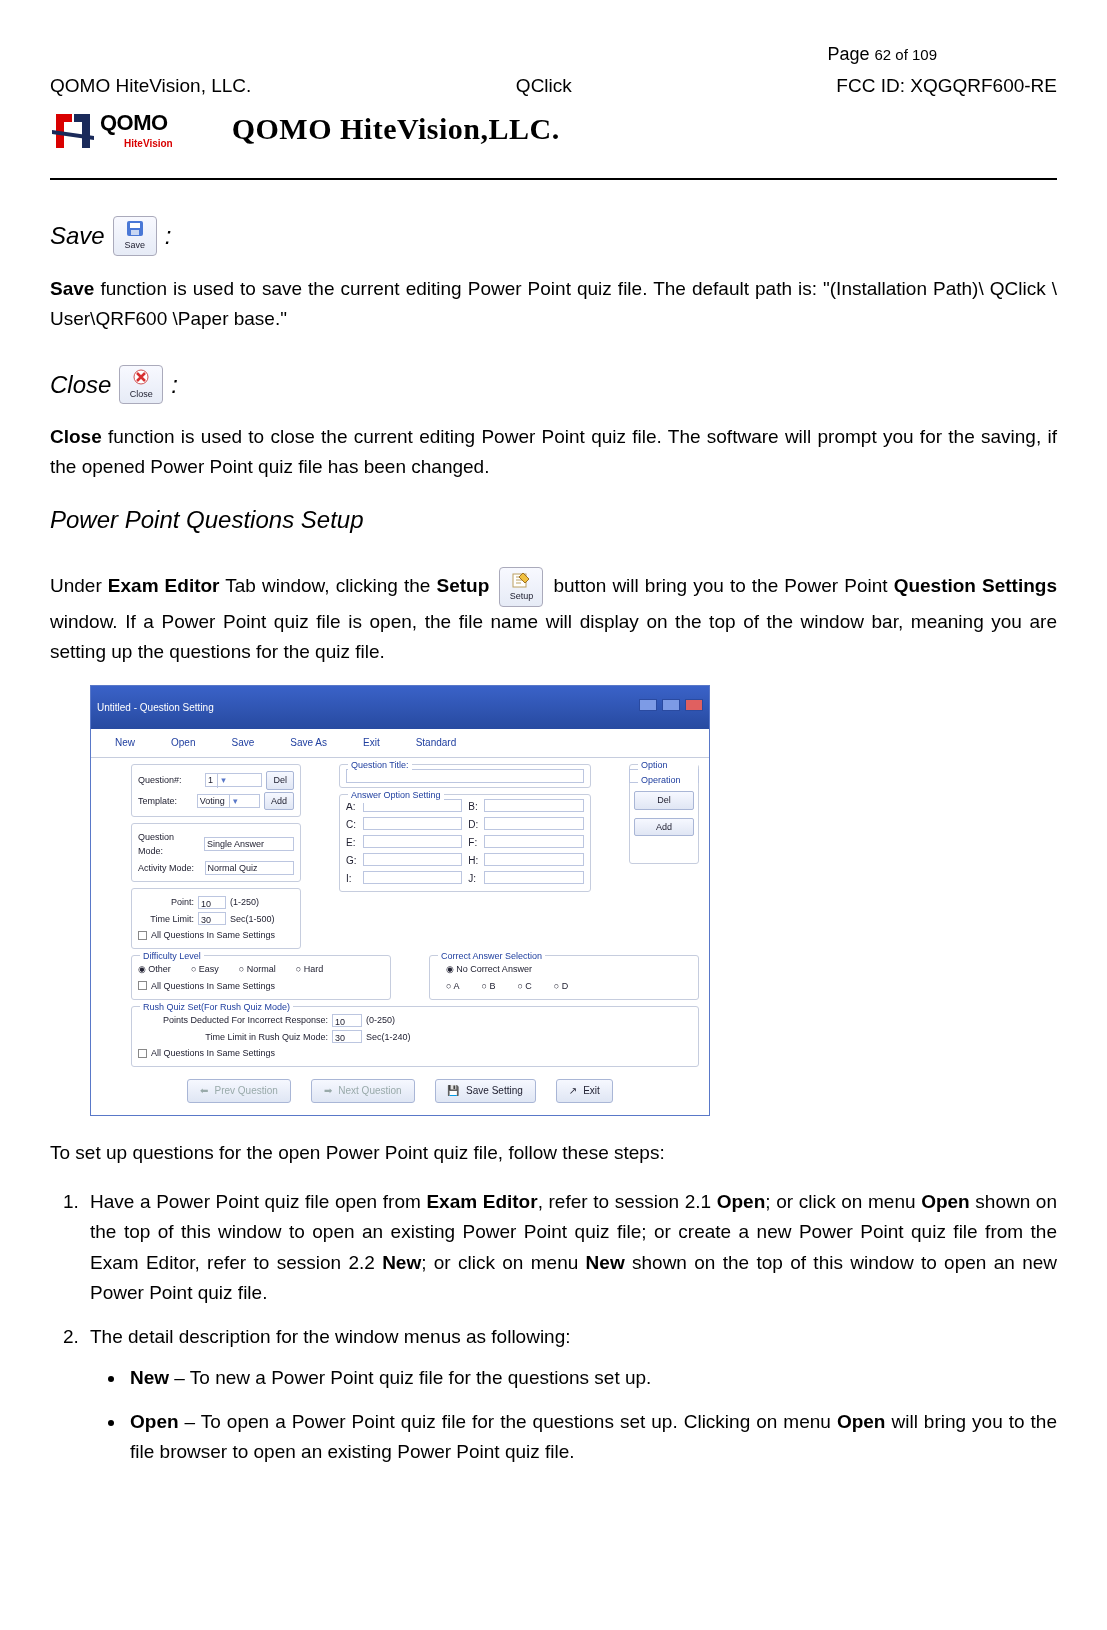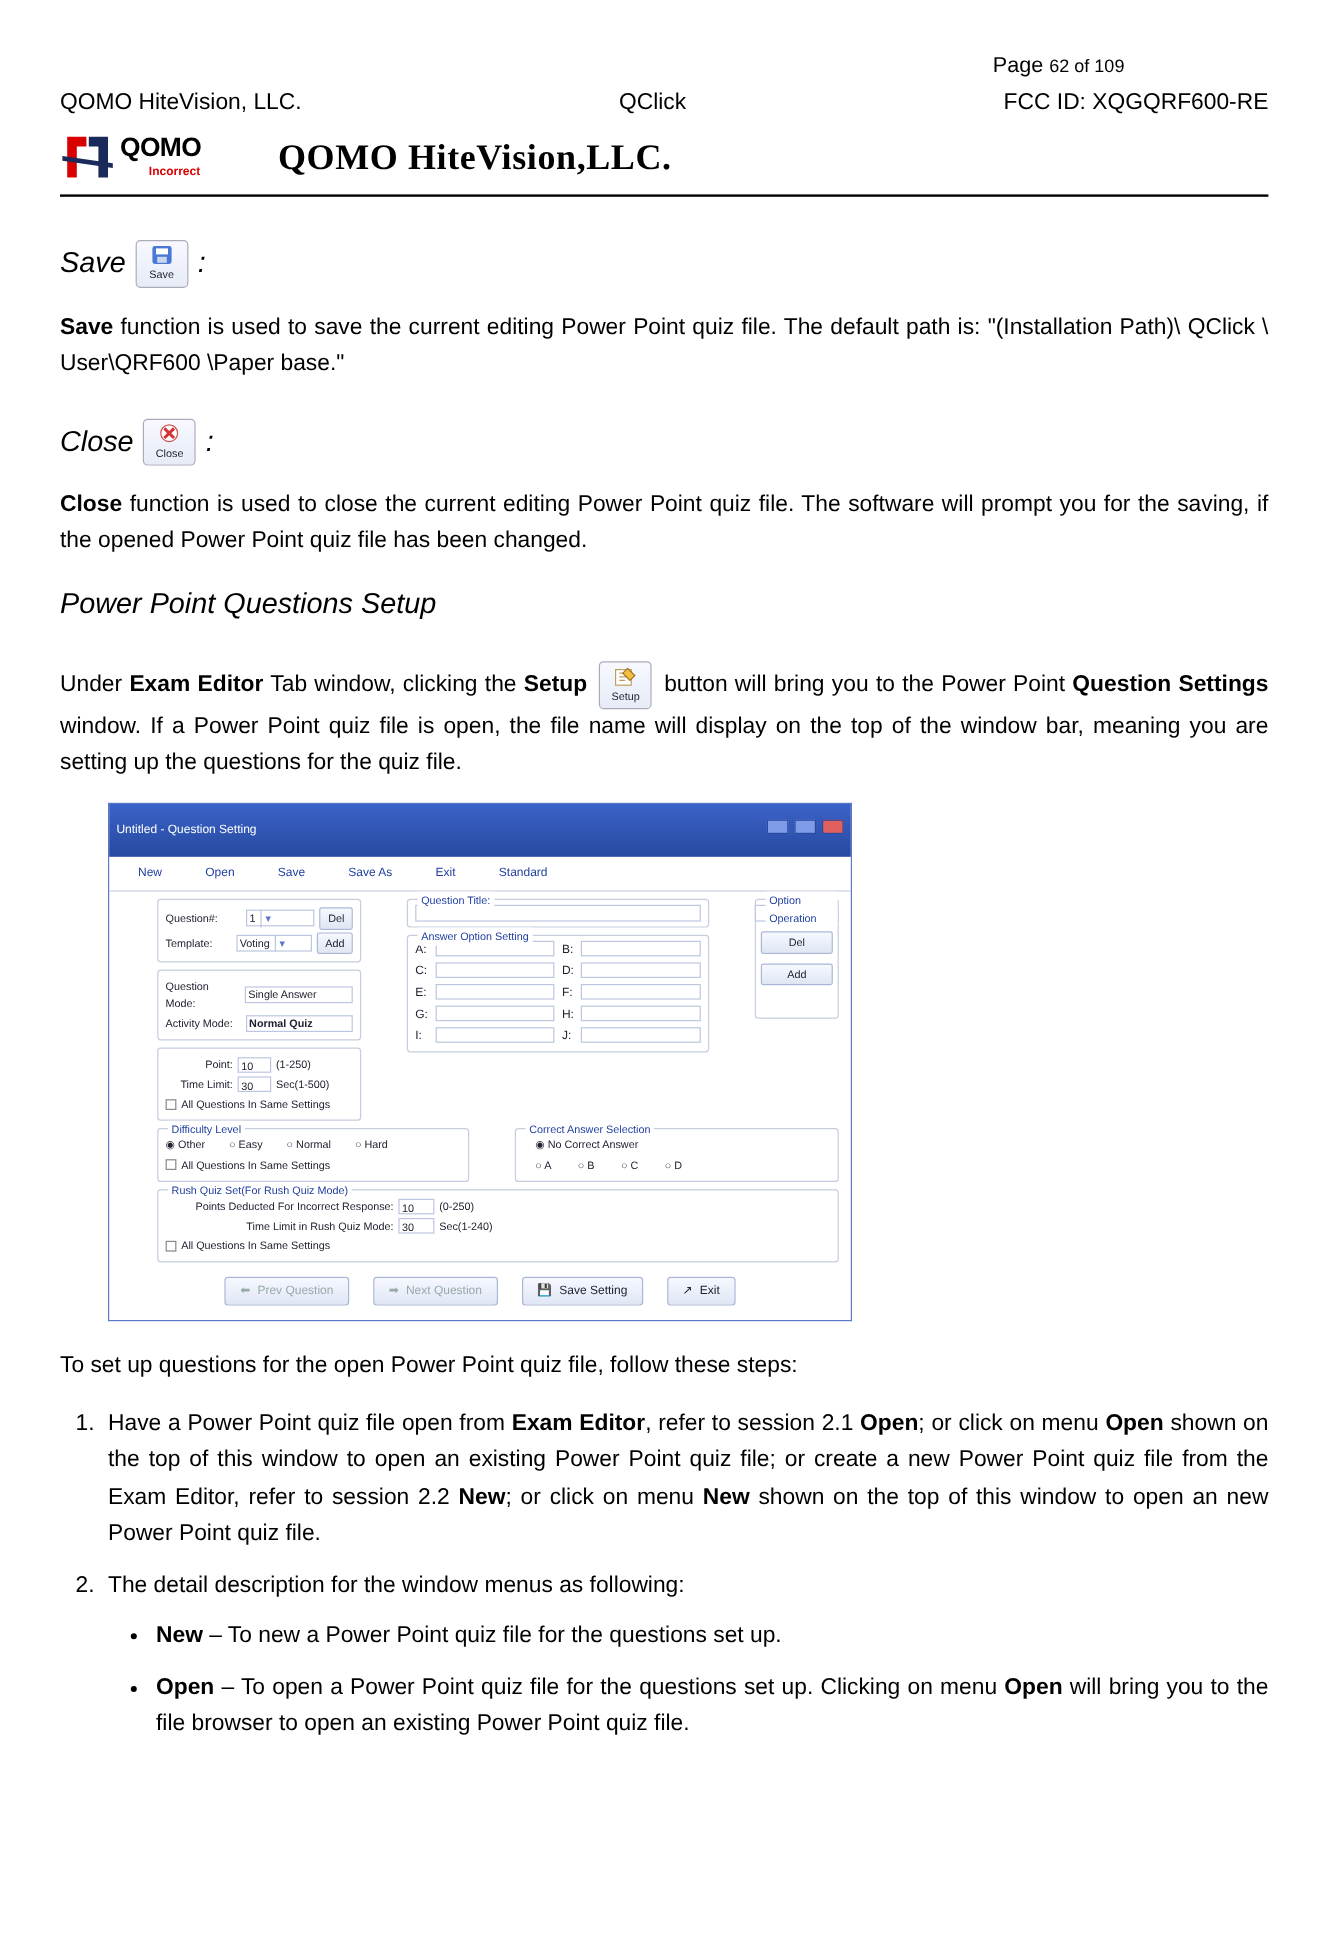--- a/index.html
+++ b/index.html
@@ -8,21 +8,21 @@
     padding: 40px 50px;
     font-family: Arial, Helvetica, sans-serif;
     font-size: 19px;
     line-height: 1.6;
     color: #000;
     width: 1107px;
   }
   .page-number { text-align: right; font-size: 18px; margin-bottom: 2px; padding-right: 120px; }
   .page-number .of { font-size: 15px; }
   .header-line { display: flex; justify-content: space-between; font-size: 19px; margin-bottom: 4px; }
-  .logo-row { display: flex; align-items: flex-end; gap: 30px; margin-bottom: 6px; }
+  .logo-row { display: flex; align-items: flex-start; gap: 30px; margin-bottom: 22px; }
   .logo { display: flex; align-items: center; }
   .logo-mark {
     width: 46px; height: 46px; position: relative; margin-right: 4px;
   }
   .logo-text { font-weight: bold; font-size: 22px; letter-spacing: -0.5px; }
   .logo-sub { font-size: 10px; font-weight: bold; color: #d90000; position: relative; top: -4px; left: 24px; }
   .company-title {
     font-family: "Times New Roman", serif;
     font-size: 30px;
     font-weight: bold;
@@ -98,21 +98,21 @@
   <div class="logo">
     <div class="logo-mark">
       <svg viewBox="0 0 46 46" width="46" height="46">
         <path d="M6 6 L22 6 L22 14 L14 14 L14 40 L6 40 Z" fill="#d90000"></path>
         <path d="M24 6 L40 6 L40 40 L32 40 L32 14 L24 14 Z" fill="#1a2a5a"></path>
         <path d="M2 22 L44 28 L44 32 L2 26 Z" fill="#1a2a5a"></path>
       </svg>
     </div>
     <div>
       <div class="logo-text">QOMO</div>
-      <div class="logo-sub">Incorrect</div>
+      <div class="logo-sub">HiteVision</div>
     </div>
   </div>
   <div class="company-title">QOMO HiteVision,LLC.</div>
 </div>
 <hr class="div">
 
 
 <div class="section-label">
   <span>Save </span>
   <span class="icon-btn">
@@ -203,21 +203,21 @@
         </div>
         <div class="panel">
           <div class="row">
               <span style="width:78px;">Question Mode:</span>
               <span class="sel" style="width:112px;">
                 <span>Single Answer</span>
               </span>
             </div>
           <div class="row">
               <span style="width:78px;">Activity Mode:</span>
-              <span class="sel" style="width:110px;font-weight:bold;">
+              <span class="sel" style="width:110px;">
                 <span>Normal Quiz</span>
               </span>
             </div>
         </div>
         <div class="panel">
           <div class="row">
               <span style="width:56px;text-align:right;">Point:</span>
               <span class="field" style="width:28px;font-size:9px;padding:0 2px;">10</span>
               <span>(1-250)</span>
             </div>

